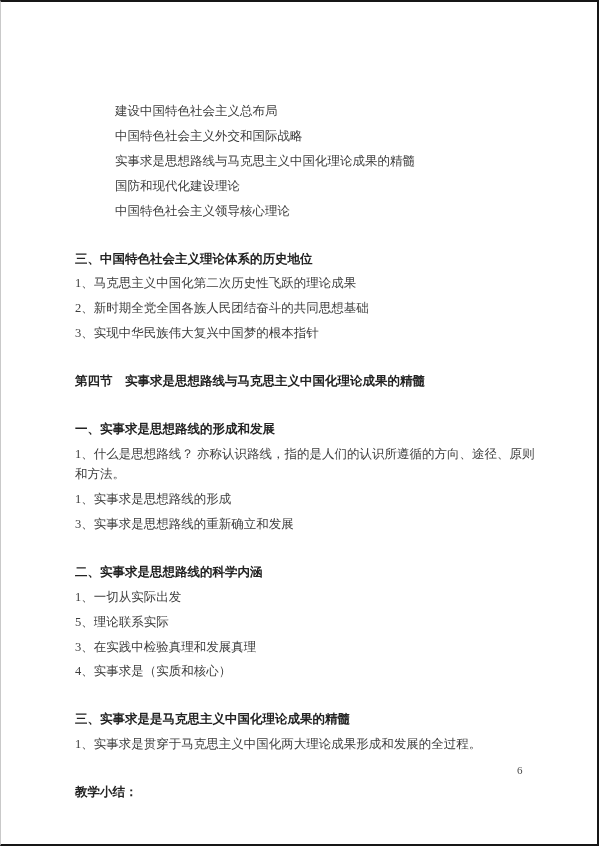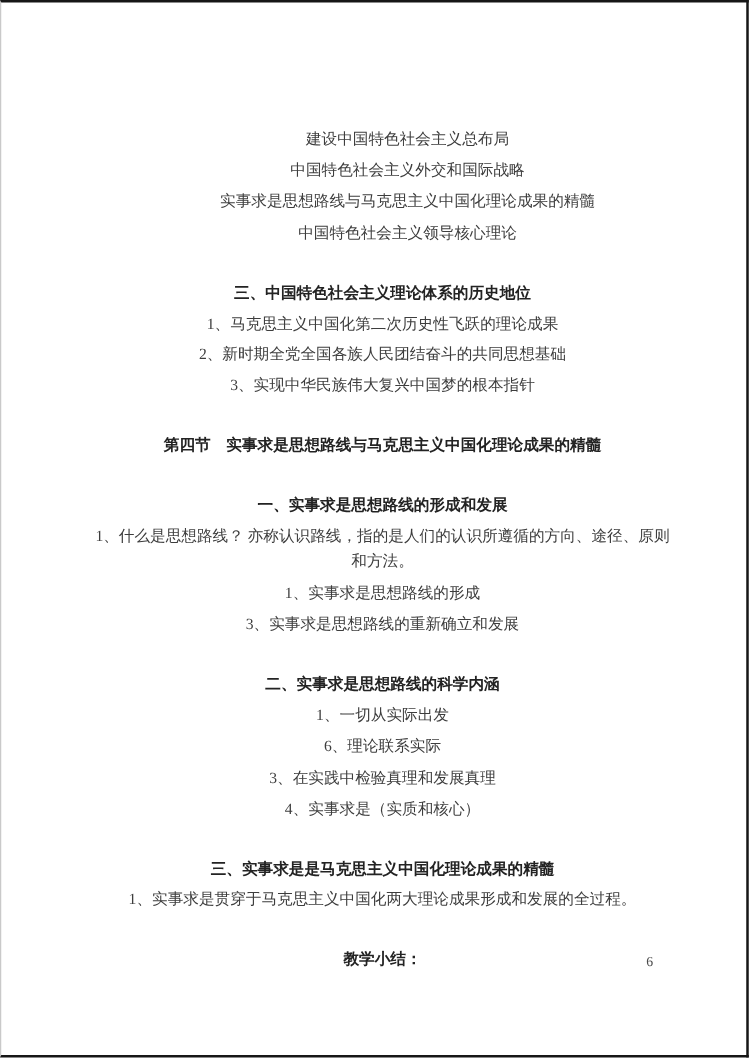--- a/index.html
+++ b/index.html
@@ -24,54 +24,55 @@
   .content {
     position:absolute;
     left:75px;
     top:101px;
     width:462px;
   }
   .line {
     font-size:12.5px;
     line-height:20px;
     margin-bottom:4.9px;
-    text-align:center;
+    text-align:left;
   }
   .sub  { padding-left:40px; }
   .head { font-weight:bold; color:#232323;margin-top:28px; }
   .pageno {
     position:absolute;
     left:517px;
     top:764px;
     font-size:11px;
     color:#4a4a4a;
   }
 </style>
 </head>
 <body>
 
 <div class="frame"></div>
 
 <div class="content">
   <p class="line sub">建设中国特色社会主义总布局</p>
   <p class="line sub">中国特色社会主义外交和国际战略</p>
   <p class="line sub">实事求是思想路线与马克思主义中国化理论成果的精髓</p>
+  <p class="line sub">国防和现代化建设理论</p>
   <p class="line sub">中国特色社会主义领导核心理论</p>
   <p class="line head">三、中国特色社会主义理论体系的历史地位</p>
   <p class="line">1、马克思主义中国化第二次历史性飞跃的理论成果</p>
   <p class="line">2、新时期全党全国各族人民团结奋斗的共同思想基础</p>
   <p class="line">3、实现中华民族伟大复兴中国梦的根本指针</p>
   <p class="line head">第四节　实事求是思想路线与马克思主义中国化理论成果的精髓</p>
   <p class="line head">一、实事求是思想路线的形成和发展</p>
   <p class="line">1、什么是思想路线？ 亦称认识路线，指的是人们的认识所遵循的方向、途径、原则和方法。</p>
   <p class="line">1、实事求是思想路线的形成</p>
   <p class="line">3、实事求是思想路线的重新确立和发展</p>
   <p class="line head">二、实事求是思想路线的科学内涵</p>
   <p class="line">1、一切从实际出发</p>
-  <p class="line">6、理论联系实际</p>
+  <p class="line">5、理论联系实际</p>
   <p class="line">3、在实践中检验真理和发展真理</p>
   <p class="line">4、实事求是（实质和核心）</p>
   <p class="line head">三、实事求是是马克思主义中国化理论成果的精髓</p>
   <p class="line">1、实事求是贯穿于马克思主义中国化两大理论成果形成和发展的全过程。</p>
   <p class="line head">教学小结：</p>
 </div>
 
 <div class="pageno">6</div>
 
 </body></html>

